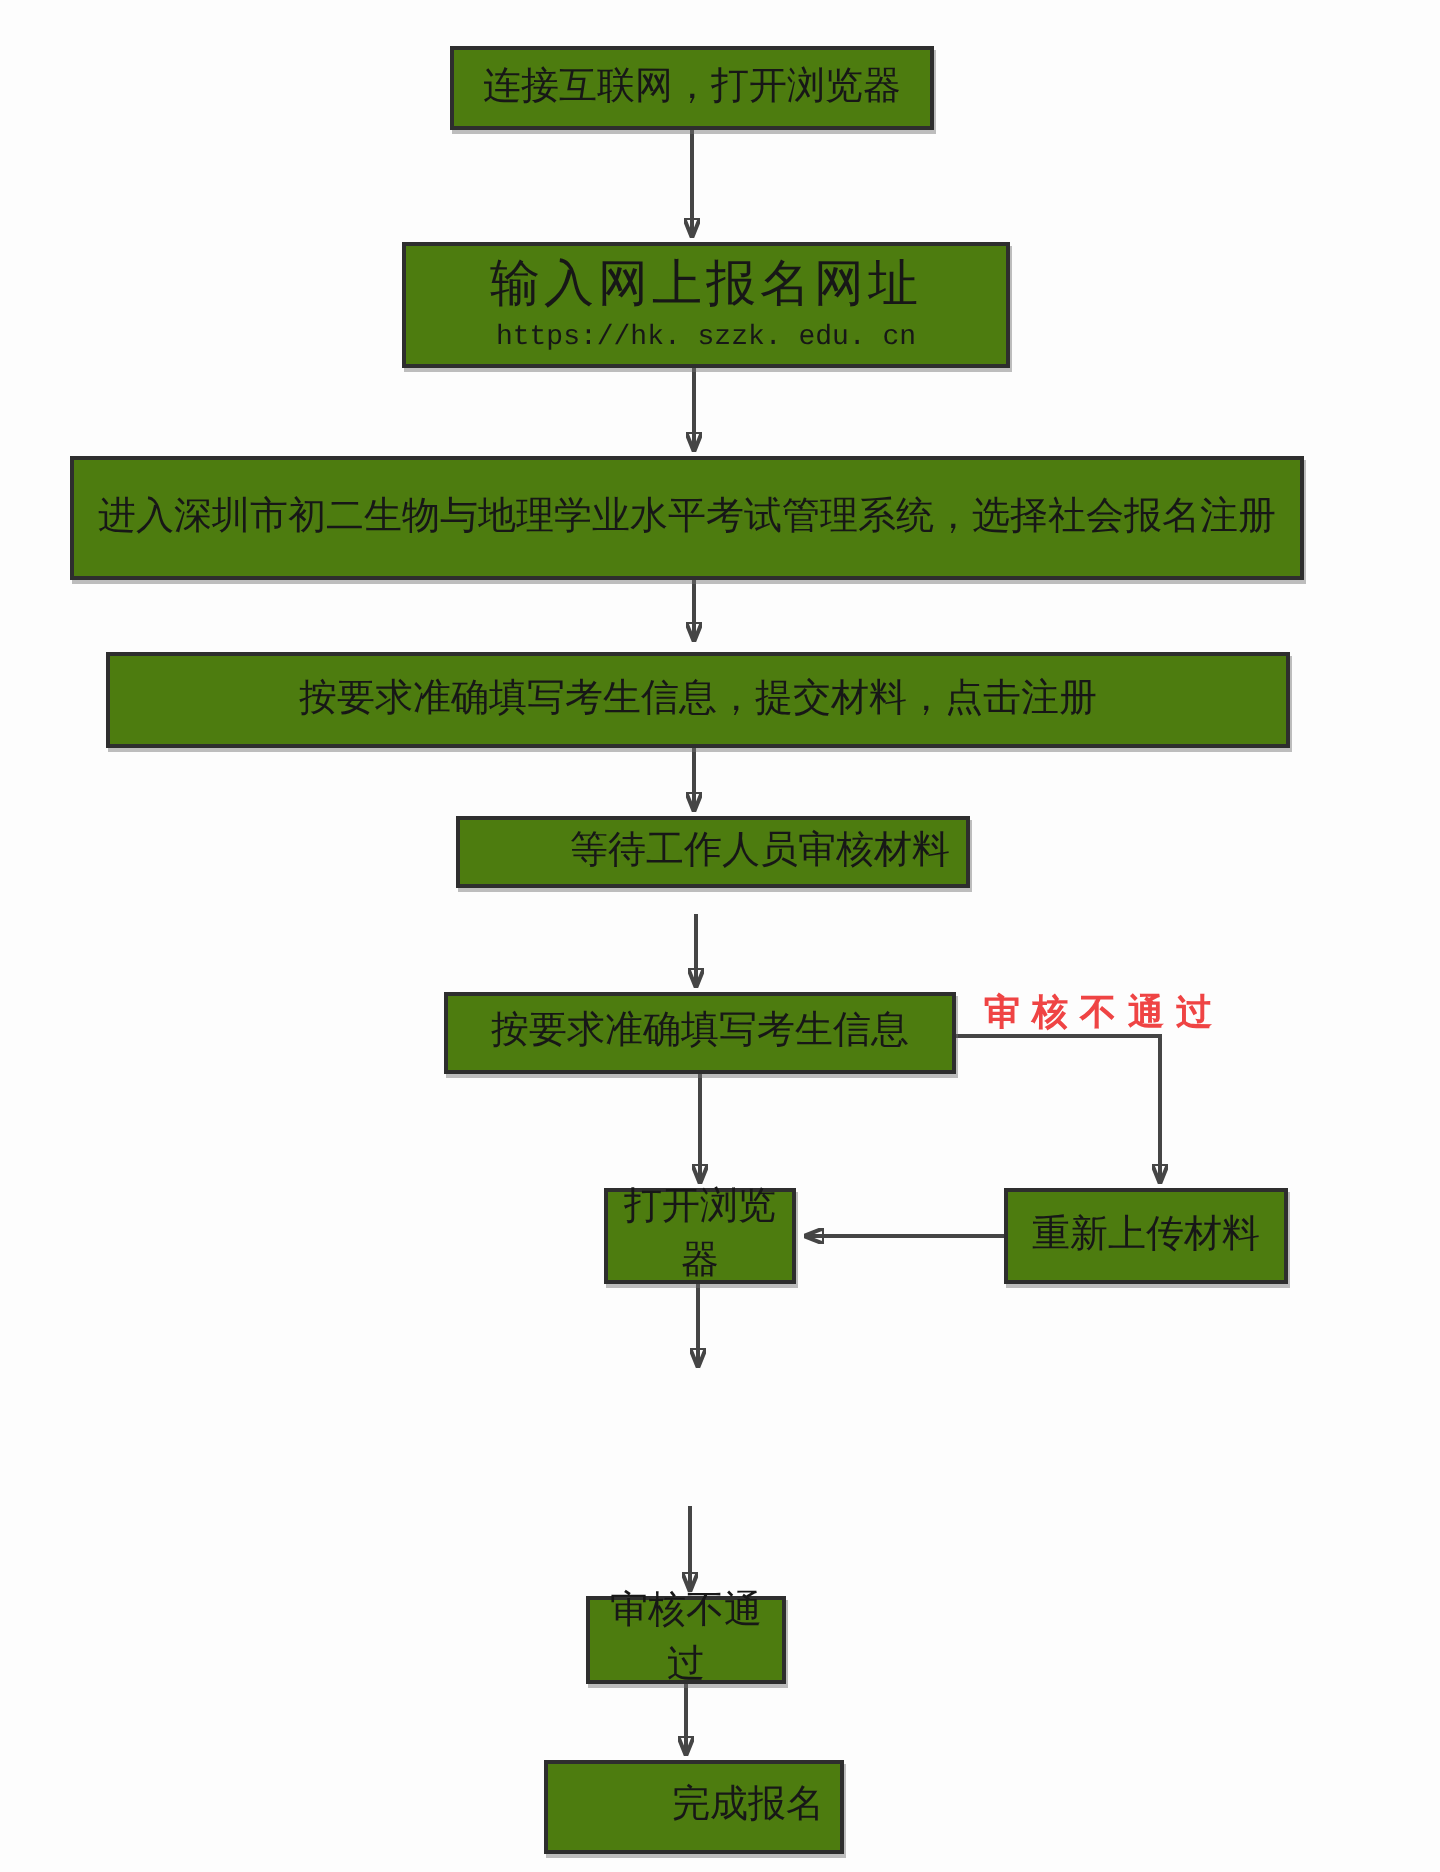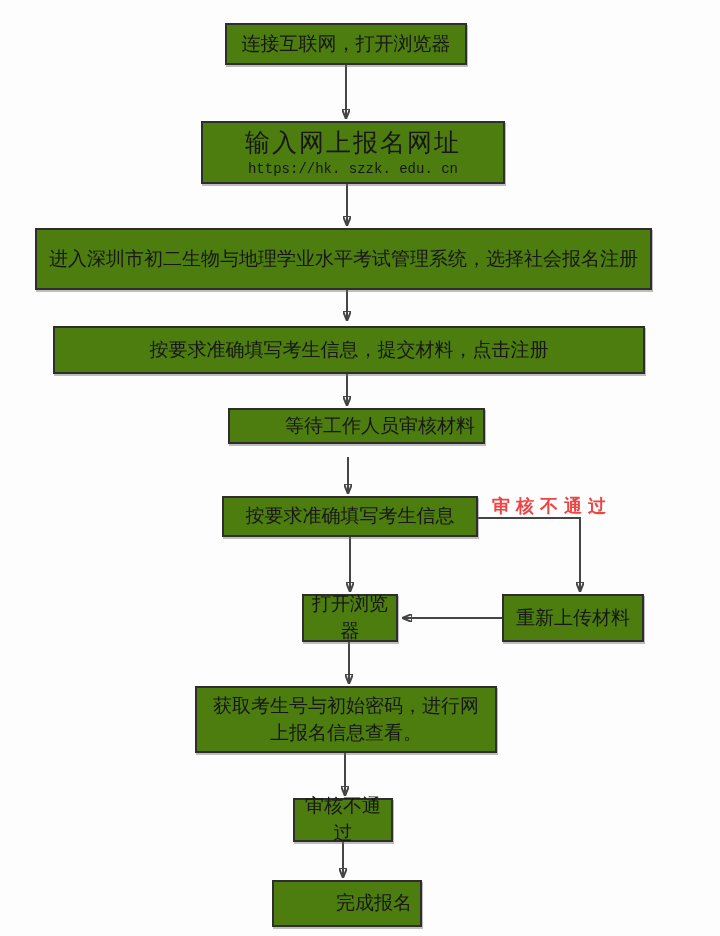--- a/index.html
+++ b/index.html
@@ -99,23 +99,20 @@
   </div>
 
   <div class="node" style="left:302px; top:594px; width:96px; height:48px;">
     <span>打开浏览器</span>
   </div>
 
   <div class="node" style="left:502px; top:594px; width:142px; height:48px;">
     <span>重新上传材料</span>
   </div>
 
-  <div class="node" style="left:195px; top:686px; width:302px; height:67px;">
-    <span>获取考生号与初始密码，进行网上报名信息查看。</span>
-  </div>
 
   <div class="node" style="left:293px; top:798px; width:100px; height:44px;">
     <span>审核不通过</span>
   </div>
 
   <div class="node" style="left:272px; top:880px; width:150px; height:47px;align-items:flex-end;">
     <span>完成报名</span>
   </div>
 
   <div class="edge-label" style="left:492px; top:494px;">审核不通过</div>

